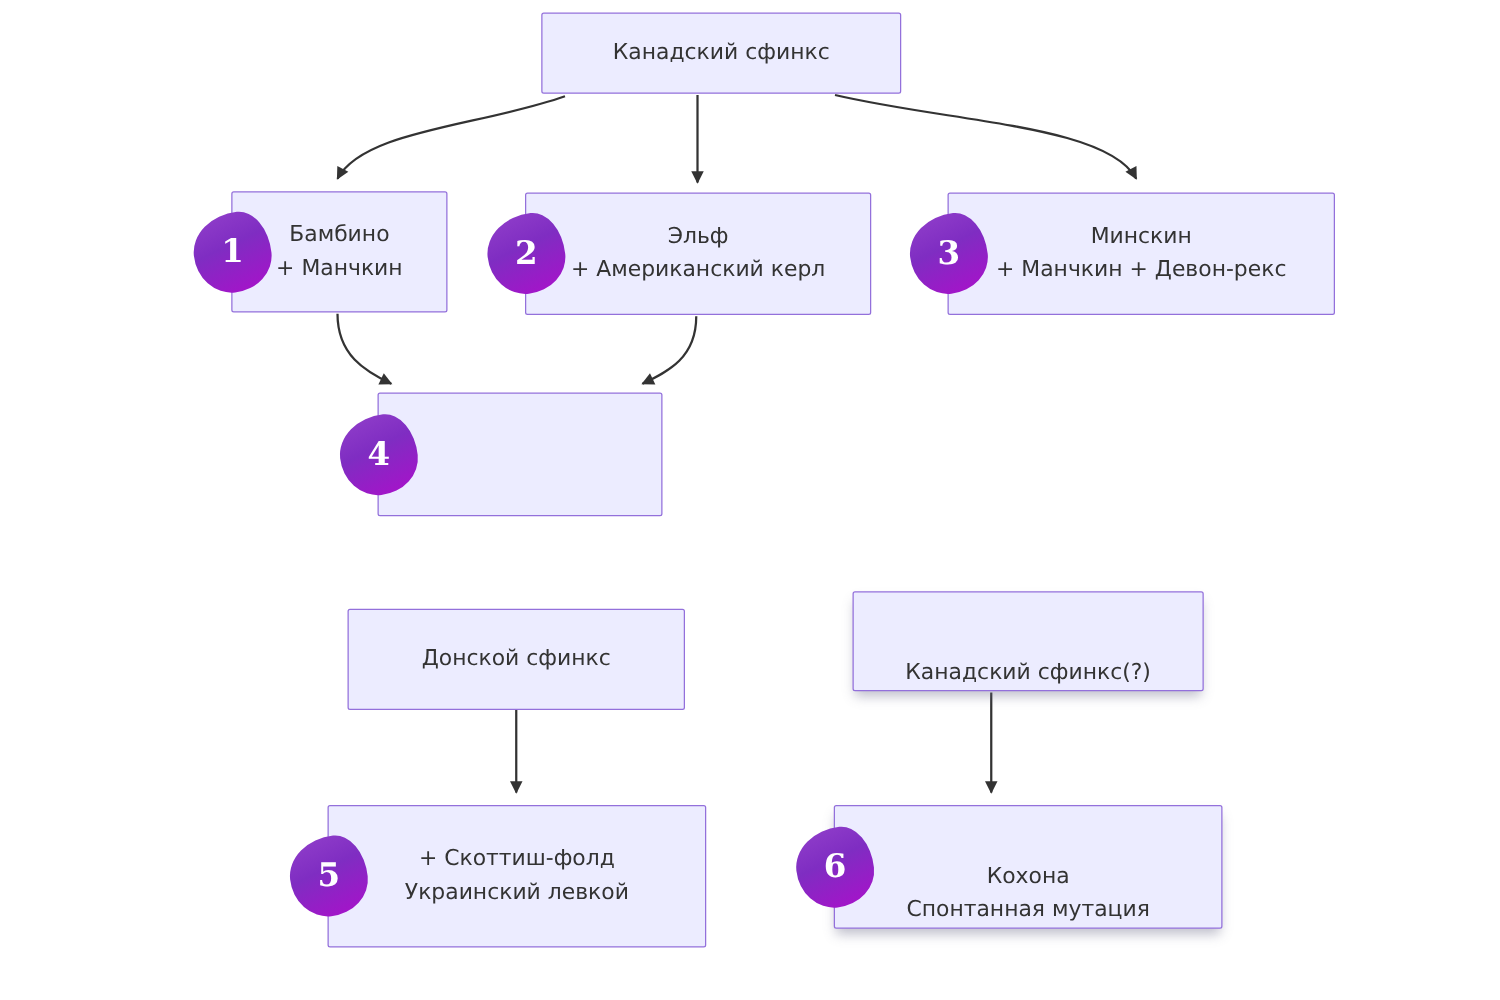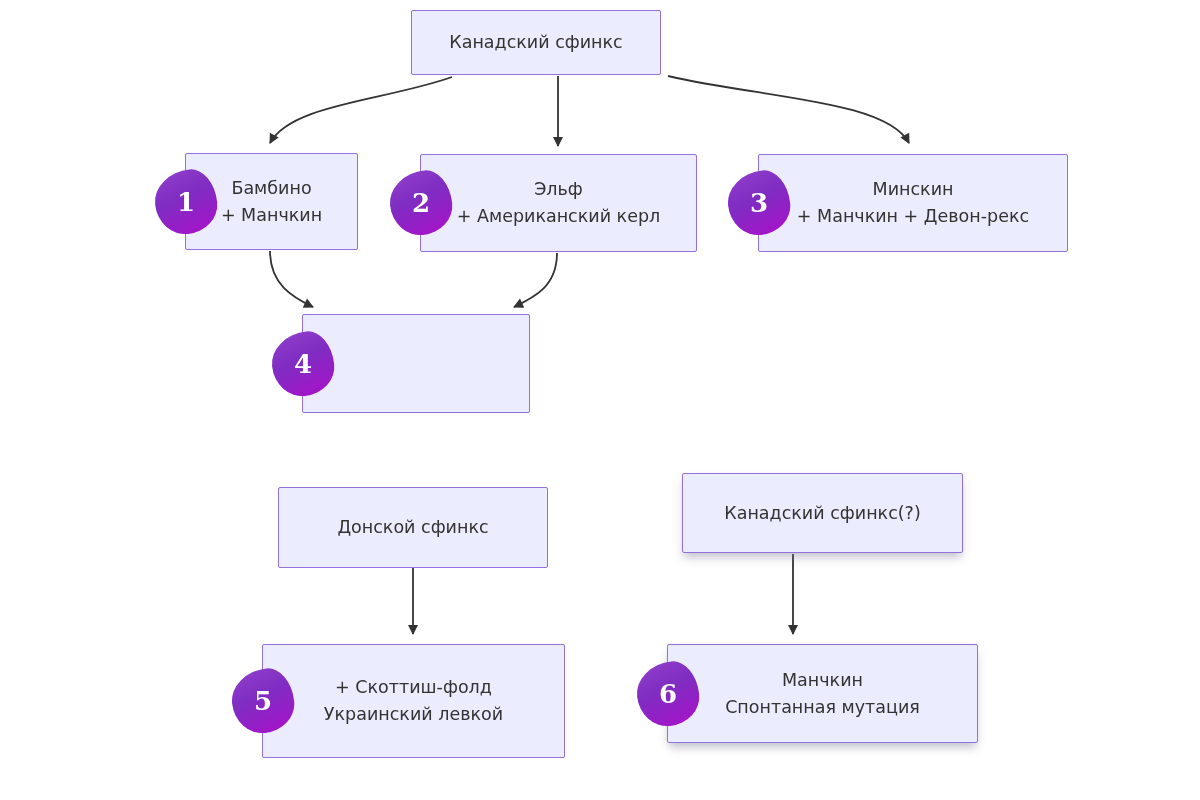--- a/index.html
+++ b/index.html
@@ -40,20 +40,21 @@
     background: var(--node-fill);
     border: 1.5px solid var(--node-border);
     border-radius: 2px;
     display: flex;
     align-items: center;
     justify-content: center;
     text-align: center;
   }
   .node.shadowed {
     box-shadow: 0 6px 9px -2px rgba(110, 110, 140, 0.45);
+    align-items: flex-end;
   }
   .label {
     color: var(--text-color);
     font-size: 17.5px;
     line-height: 27px;
   }
   .label .line { display: block; }
   .badge {
     position: absolute;
     left: -31px;
@@ -88,21 +89,21 @@
     </defs>
     <path class="edge" d="M452,77 C384,101 291,104 270,143" marker-end="url(#ah)"></path>
     <path class="edge" d="M558,76 L558,146" marker-end="url(#ah)"></path>
     <path class="edge" d="M668,76 C762,98 886,100 909,143" marker-end="url(#ah)"></path>
     <path class="edge" d="M270,251 C270,284 292,297 313,307" marker-end="url(#ah)"></path>
     <path class="edge" d="M557,253 C557,286 535,297 514,307" marker-end="url(#ah)"></path>
     <path class="edge" d="M413,555 L413,634" marker-end="url(#ah)"></path>
     <path class="edge" d="M793,554 L793,634" marker-end="url(#ah)"></path>
   </svg>
 
-  <div class="node" style="left:411px;top:10px;width:250px;height:65px">
+  <div class="node" style="left:433px;top:10px;width:288px;height:65px">
     <div class="label">
       <span class="line">Канадский сфинкс</span>
     </div>
   </div>
 
   <div class="node" style="left:185px;top:153px;width:173px;height:97px">
     <span class="badge">
       <span class="badge-num">1</span>
     </span>
     <div class="label">
@@ -157,18 +158,18 @@
     <div class="label">
       <span class="line">Канадский сфинкс(?)</span>
     </div>
   </div>
 
   <div class="node shadowed" style="left:667px;top:644px;width:311px;height:99px">
     <span class="badge">
       <span class="badge-num">6</span>
     </span>
     <div class="label">
-      <span class="line">Манчкин</span>
+      <span class="line">Кохона</span>
       <span class="line">Спонтанная мутация</span>
     </div>
   </div>
 
 </div>
 
 </body></html>

